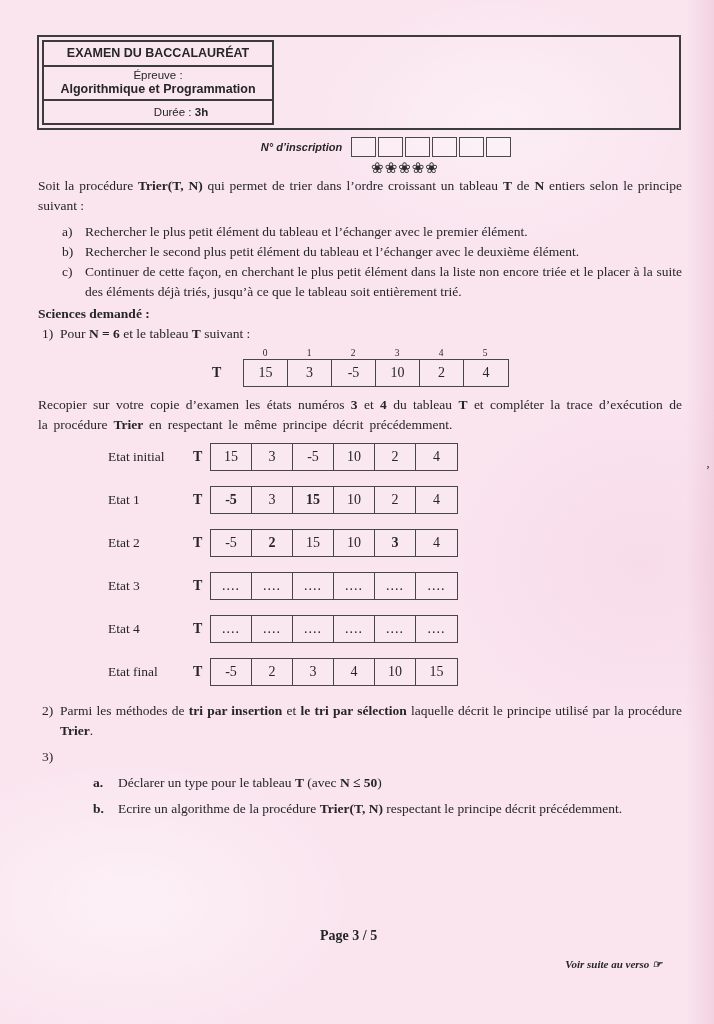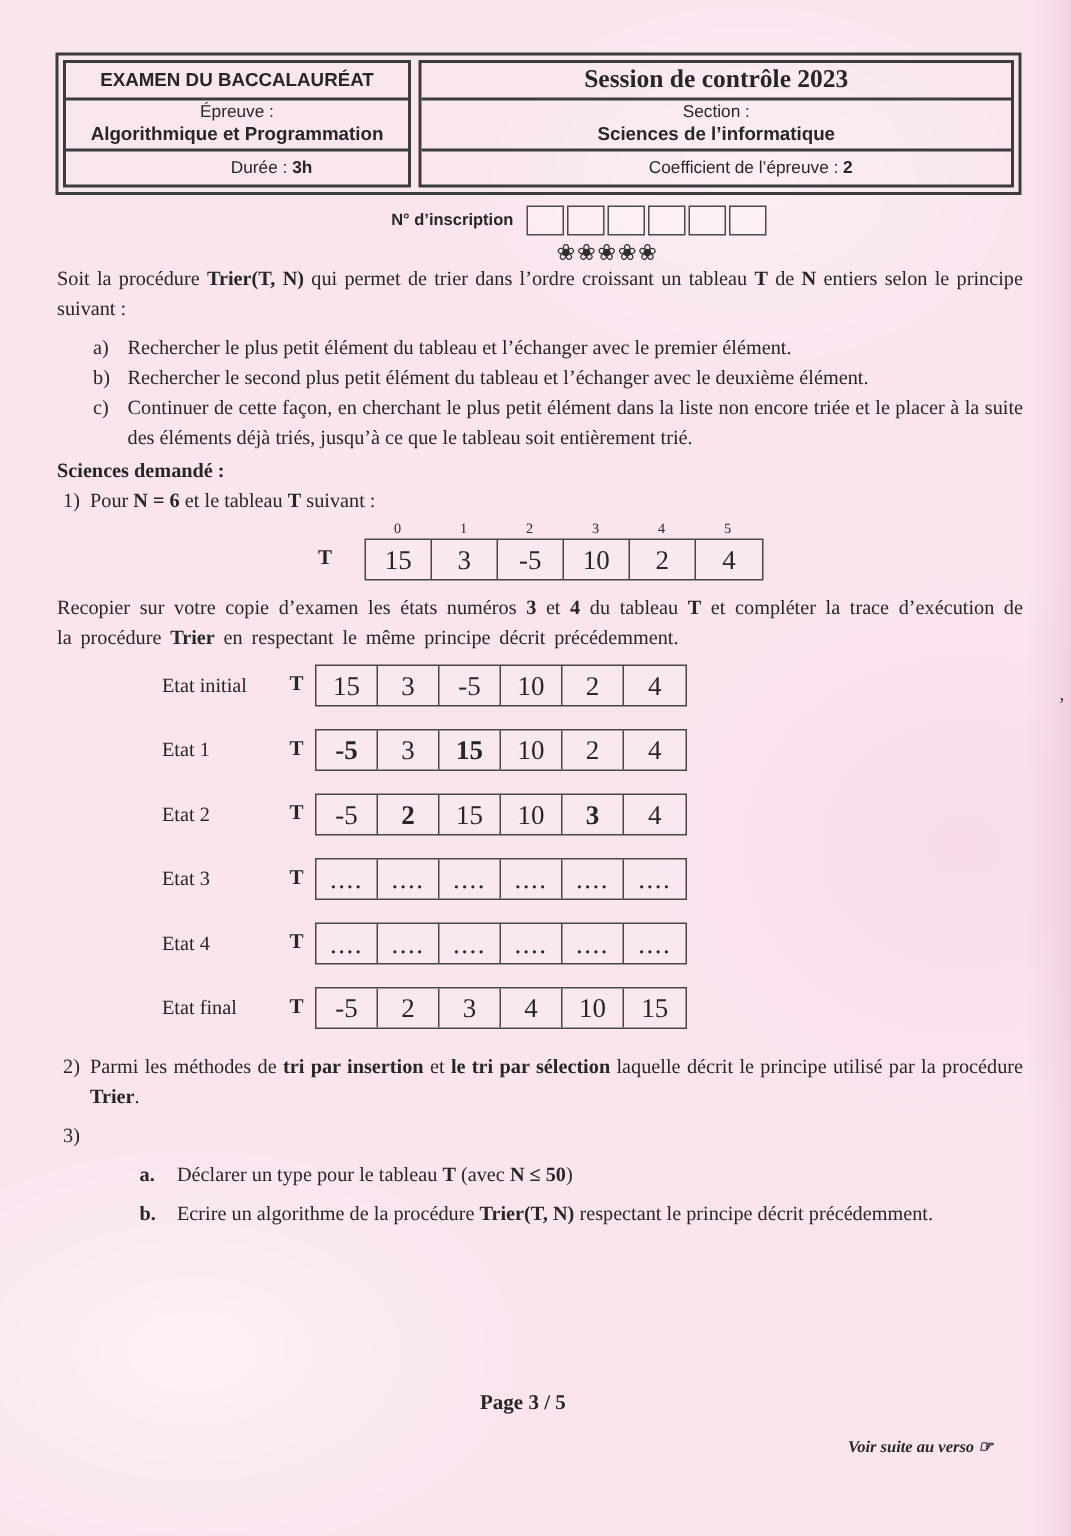--- a/index.html
+++ b/index.html
@@ -30,21 +30,21 @@
   .hdr-mid{width:232px;}
   .hdr-right{flex:1;}
   .hdr-row{flex:1;display:flex;flex-direction:column;justify-content:center;align-items:center;text-align:center;border-bottom:2px solid var(--line,#3c3c3c);padding:1px 2px;box-sizing:border-box;}
   .hdr-row:last-child{border-bottom:none;padding-left:48px;}
   .hdr-row .lab{font-size:11.5px;line-height:1.25;text-align:center;}
   .hdr-row .val{font-size:12.5px;font-weight:bold;line-height:1.25;}
   .exam-title{font-size:12.5px;font-weight:bold;}
   .session-title{font-family:"Liberation Serif",serif;font-size:17px;font-weight:bold;}
 
   
-  .insc{position:absolute;left:0;right:0;top:137px;display:flex;justify-content:center;align-items:center;gap:9px;padding-left:58px;}
+  .insc{position:absolute;left:0;right:0;top:137px;display:flex;justify-content:center;align-items:center;gap:9px;padding-left:58px;font-style:italic;}
   .insc-label{font-family:"Liberation Sans",sans-serif;font-weight:bold;font-size:11px;}
   .insc-boxes{display:flex;gap:2px;}
   .insc-boxes .box{width:25px;height:20px;border:1.5px solid #4a4a4a;box-sizing:border-box;background:rgba(255,255,255,.25);}
 
   
   .ornament{position:absolute;left:0;right:0;top:159px;text-align:center;text-indent:96px;font-size:15px;color:#2e2e2e;letter-spacing:1px;}
 
   
   .main{position:absolute;left:38px;top:176px;width:644px;line-height:20px;}
   .ex-title{font-size:15px;font-weight:bold;margin-bottom:8px;}
@@ -58,21 +58,21 @@
   .numq .marker{width:22px;flex:none;padding-left:4px;box-sizing:border-box;}
   .numq .txt{flex:1;text-align:justify;}
 
   
   .t-block{margin-left:174px;margin-top:4px;margin-bottom:8px;}
   .idx-row{display:flex;margin-left:31px;}
   .idx-row span{width:44px;text-align:center;font-size:9.5px;line-height:11px;}
   .t-row{display:flex;align-items:center;}
   .t-lab{width:31px;font-weight:bold;font-size:14px;}
   .strip{display:flex;border:1.5px solid #474747;background:rgba(255,255,255,.12);}
-  .strip .cell{height:26px;border-right:1px solid #474747;display:flex;align-items:center;justify-content:center;font-size:18px;box-sizing:border-box;}
+  .strip .cell{height:26px;border-right:1px solid #474747;display:flex;align-items:center;justify-content:center;font-size:14px;box-sizing:border-box;}
   .strip .cell:last-child{border-right:none;}
   .cell-w44{width:44px;}
   .cell-w41{width:41px;}
   .recopier{word-spacing:2.5px;margin-bottom:8px;}
 
   
   .trace-row{margin-left:70px;display:flex;align-items:center;margin-bottom:15px;}
   .trace-label{width:85px;font-size:13.5px;}
   .trace-t{width:17px;font-weight:bold;font-size:14px;}
   .dots{letter-spacing:1px;font-size:12px;}
@@ -94,32 +94,20 @@
   <div class="hdr-box hdr-mid sans">
     <div class="hdr-row">
       <span class="exam-title">EXAMEN DU BACCALAURÉAT</span>
     </div>
     <div class="hdr-row">
       <span class="lab">Épreuve :</span>
       <span class="val">Algorithmique et Programmation</span>
     </div>
     <div class="hdr-row">
       <span class="lab"><span>Durée : </span><span class="b">3h</span></span>
-    </div>
-  </div>
-  <div class="hdr-box hdr-right sans">
-    <div class="hdr-row">
-      <span class="session-title">Session de contrôle 2023</span>
-    </div>
-    <div class="hdr-row">
-      <span class="lab">Section :</span>
-      <span class="val">Sciences de l’informatique</span>
-    </div>
-    <div class="hdr-row">
-      <span class="lab"><span>Coefficient de l’épreuve : </span><span class="b">2</span></span>
     </div>
   </div>
 </div>
 
 <div class="insc">
   <span class="insc-label">N° d’inscription</span>
   <span class="insc-boxes" id="insc-boxes">
       <span class="box"></span>
       <span class="box"></span>
       <span class="box"></span>

